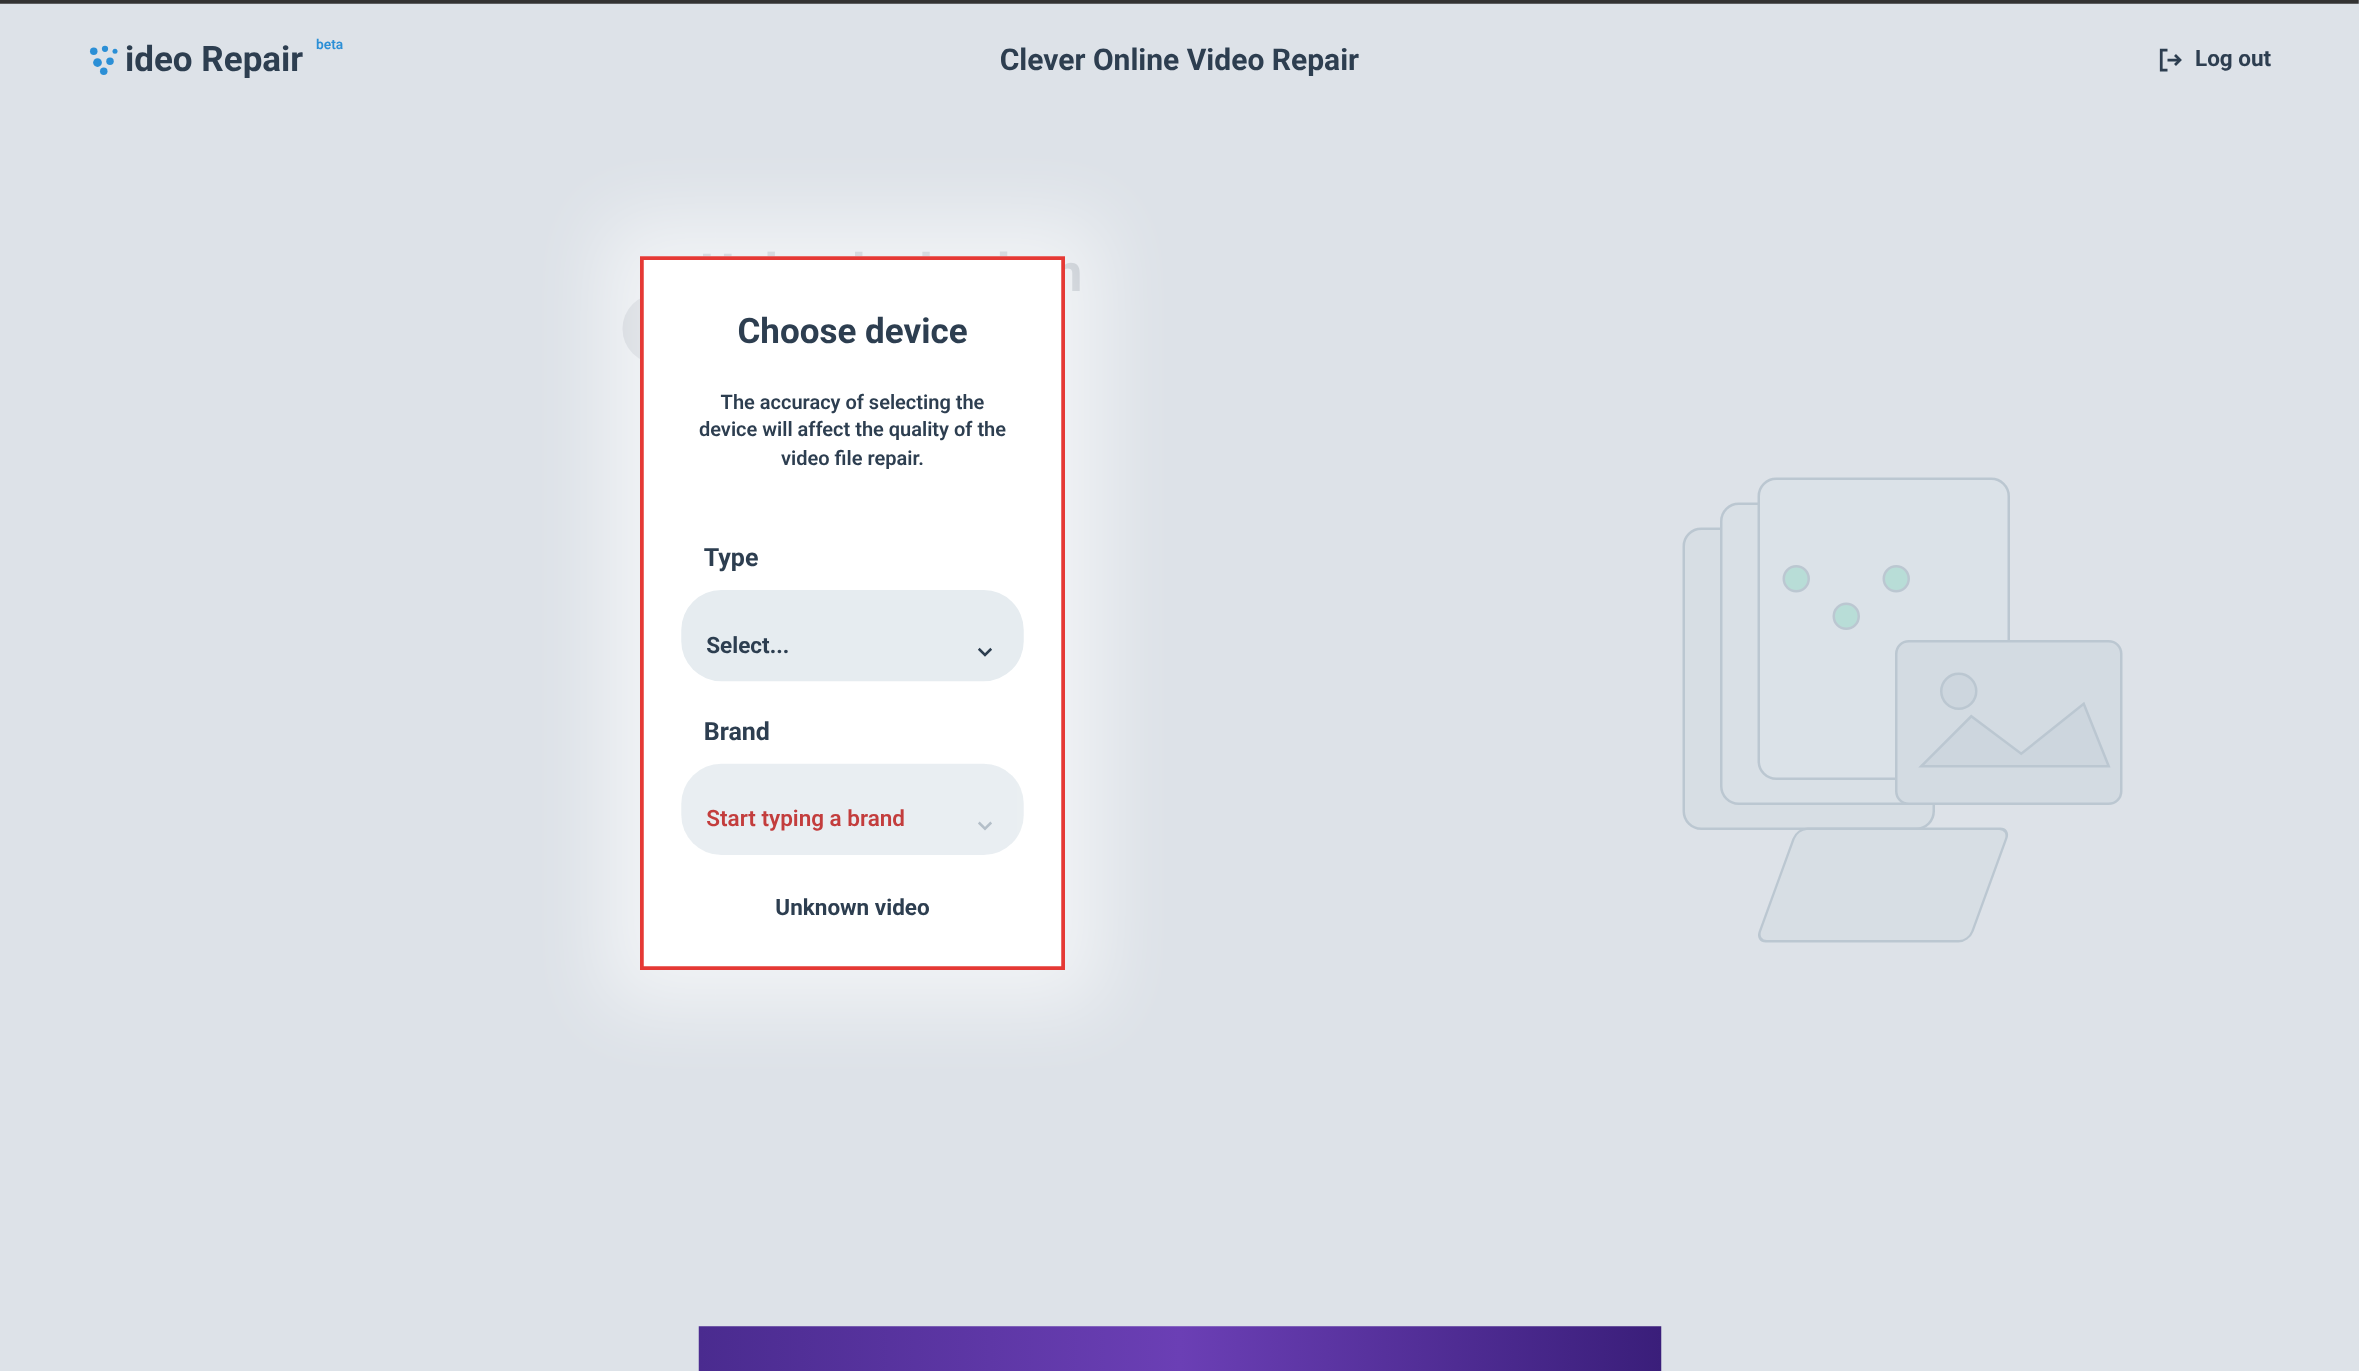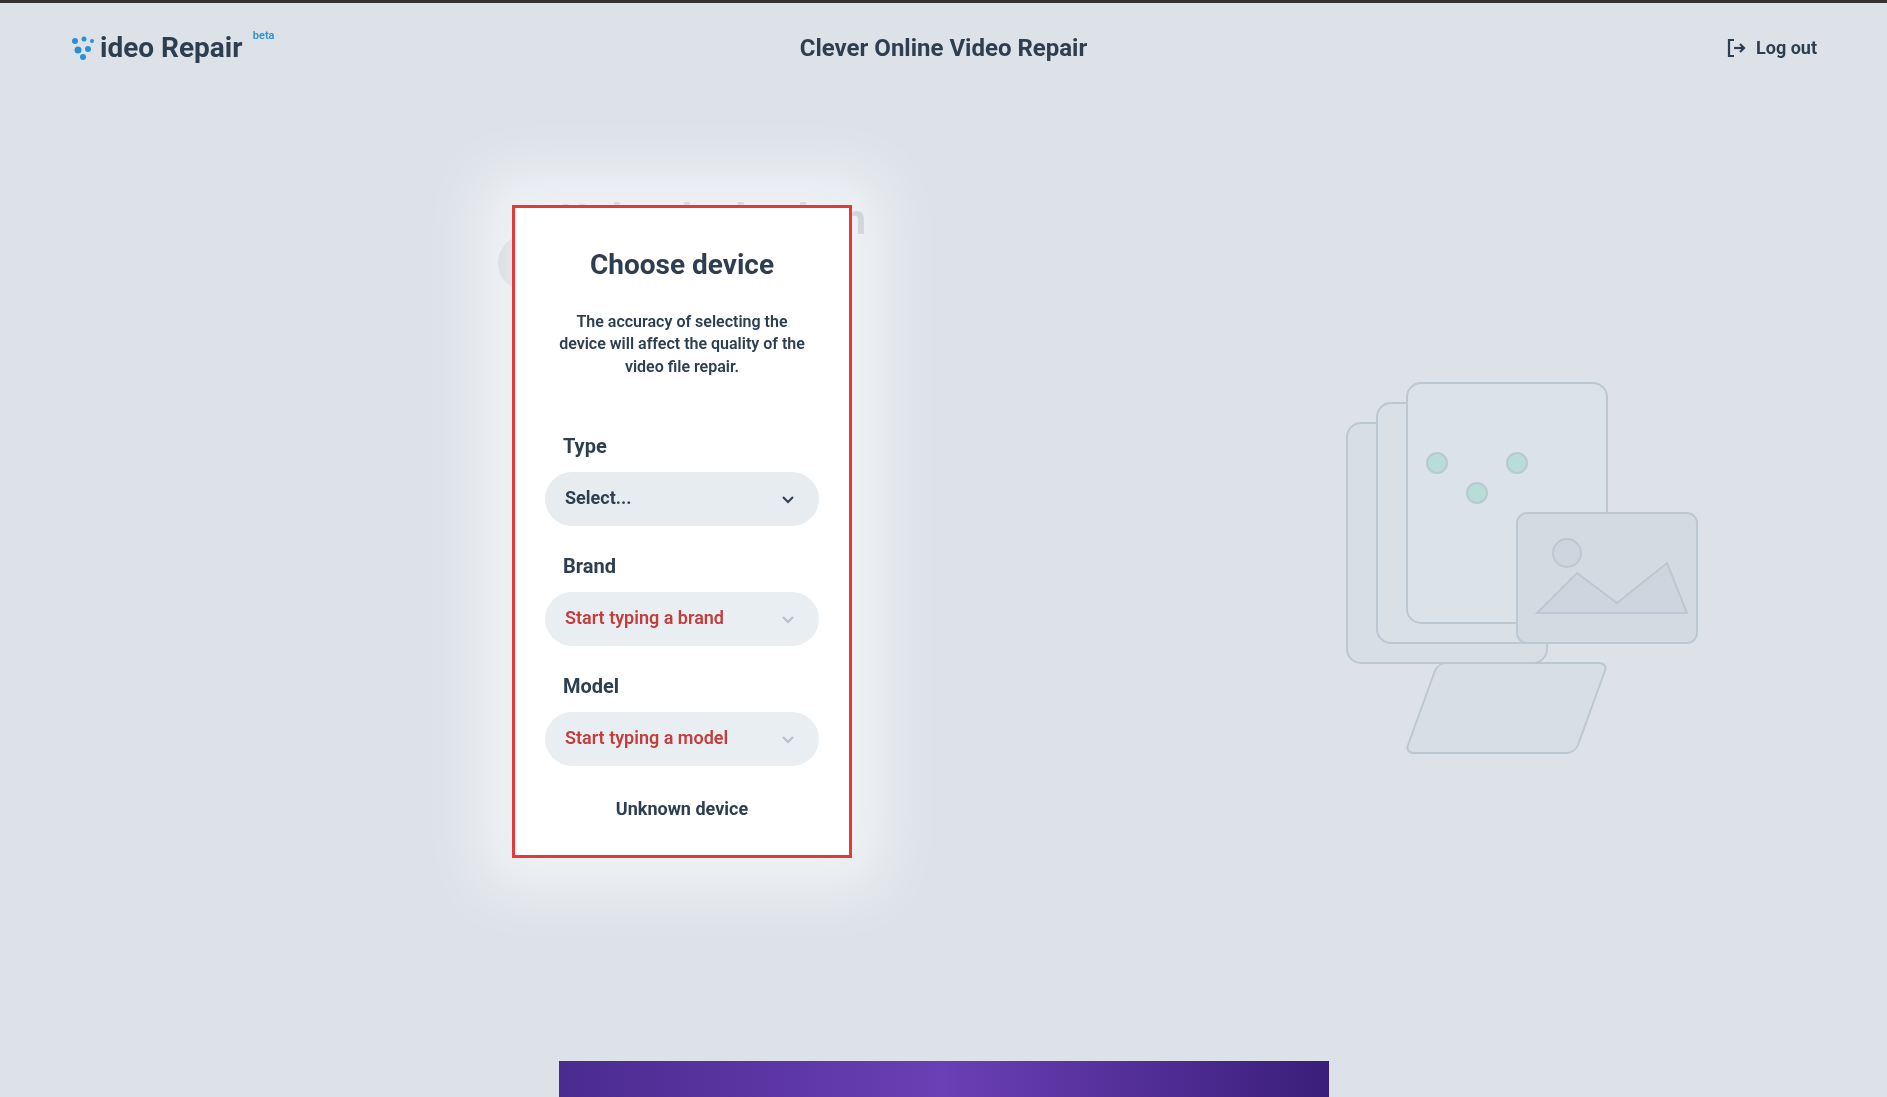--- a/index.html
+++ b/index.html
@@ -157,25 +157,25 @@
     }
     .field-label {
       font-size: 20px;
       font-weight: 700;
       color: #2d3e50;
       margin-bottom: 14px;
       padding-left: 18px;
     }
     .select-box {
       display: flex;
-      align-items: center;
+      align-items: flex-end;
       justify-content: space-between;
       background: #e6ecf0;
       border-radius: 32px;
-      padding: 15px 24px 18px 20px;
+      padding: 34px 24px 18px 20px;
       cursor: pointer;
     }
     .select-box.disabled {
       background: #e6ecf0;
       opacity: 0.85;
       cursor: default;
     }
     .select-text {
       font-size: 18px;
       font-weight: 700;
@@ -279,26 +279,15 @@
     <div class="select-box disabled">
       <span class="select-text placeholder">Start typing a brand</span>
       <span class="chevron disabled">
         <svg width="14" height="14" viewBox="0 0 14 14" fill="none" stroke="currentColor" stroke-width="2">
           <path d="M2 5 L7 10 L12 5"></path>
         </svg>
       </span>
     </div>
   </div>
 
-  <div class="field-group">
-    <div class="field-label">Model</div>
-    <div class="select-box disabled">
-      <span class="select-text placeholder">Start typing a model</span>
-      <span class="chevron disabled">
-        <svg width="14" height="14" viewBox="0 0 14 14" fill="none" stroke="currentColor" stroke-width="2">
-          <path d="M2 5 L7 10 L12 5"></path>
-        </svg>
-      </span>
-    </div>
-  </div>
-
-  <div class="unknown-link">Unknown device</div>
+
+  <div class="unknown-link">Unknown video</div>
 </div>
 
 </body></html>

